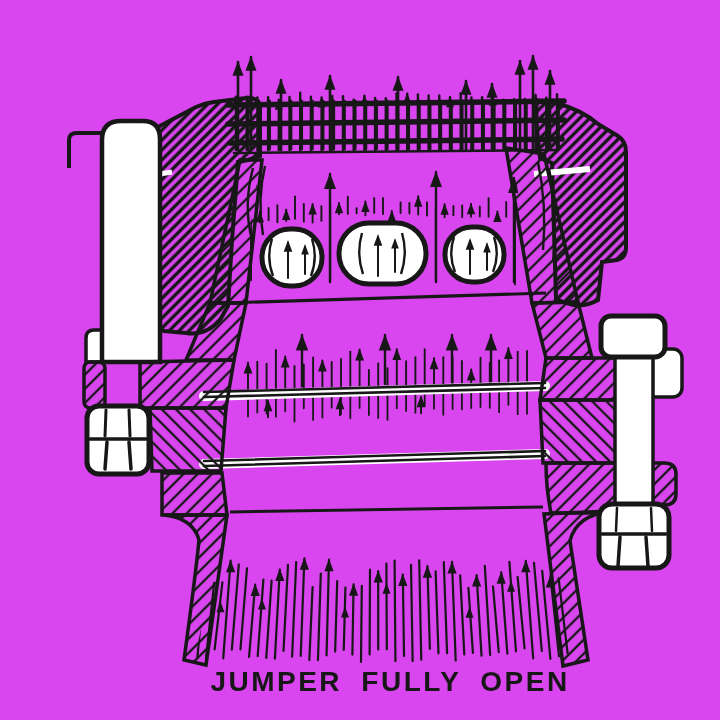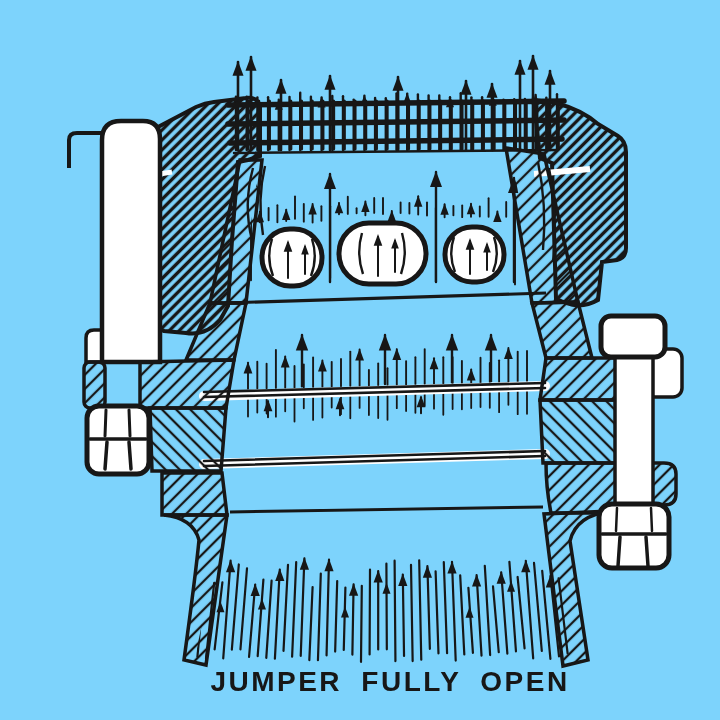--- a/index.html
+++ b/index.html
@@ -1,17 +1,17 @@
 <!DOCTYPE html>
 <html><head>
 <meta charset="utf-8">
 <style>
   html,body{margin:0;padding:0;background:#ffffff;}
   .stage{
-    position:relative;width:720px;height:720px;background:#7dd3fc;
+    position:relative;width:720px;height:720px;background:#d946ef;
     overflow:hidden;font-family:"Liberation Sans", sans-serif;
   }
   .stage svg{position:absolute;left:0;top:0;}
   .caption{
     position:absolute;left:390px;top:666px;transform:translateX(-50%);
     font-family:"Liberation Sans", sans-serif;
     font-weight:700;font-size:28px;letter-spacing:2.5px;word-spacing:9px;
     color:#171717;white-space:nowrap;
   }
 </style>

